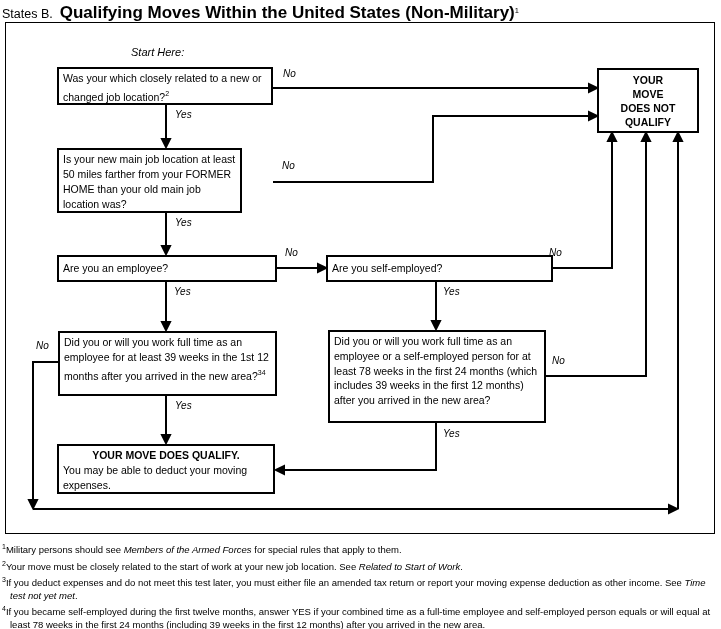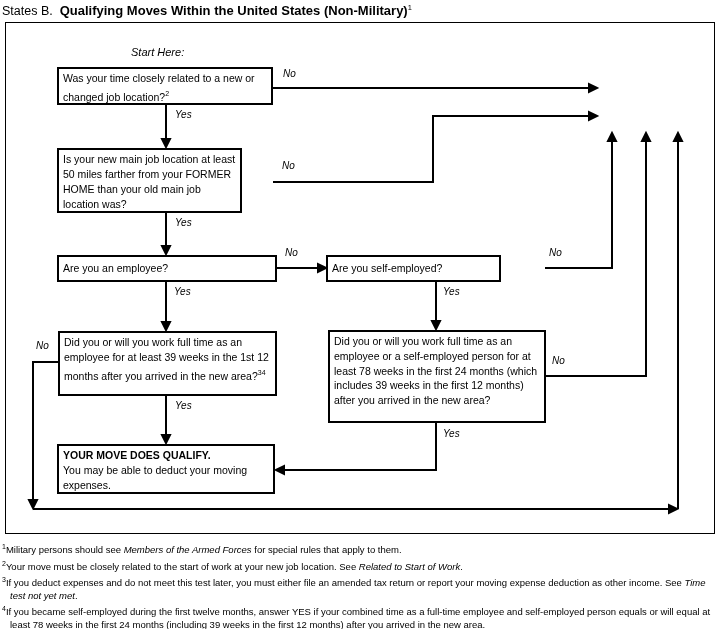--- a/index.html
+++ b/index.html
@@ -1,31 +1,31 @@
 <!DOCTYPE html>
 <html><head>
 <meta charset="utf-8">
 <style>
   html,body{margin:0;padding:0;background:#fff;}
   .page{position:relative;width:721px;height:629px;background:#fff;color:#000;
         font-family:"Liberation Sans", sans-serif;overflow:hidden;}
   .title{position:absolute;left:2px;top:3px;font-size:12.5px;white-space:nowrap;}
-  .title .bold{font-weight:bold;font-size:13px;}
+  .title .bold{font-weight:bold;font-size:17px;}
   .title sup{font-size:7.5px;}
   .border-frame{position:absolute;left:5px;top:22px;width:708px;height:510px;border:1.8px solid #000;}
   svg.wires{position:absolute;left:0;top:0;width:721px;height:629px;pointer-events:none;}
   .fbox{position:absolute;border:2px solid #000;background:#fff;font-size:10.5px;line-height:15px;
         padding:2px 4px;box-sizing:border-box;}
   .fbox sup{font-size:7px;}
   .center-box{display:flex;flex-direction:column;justify-content:center;text-align:center;
               font-weight:bold;line-height:14px;}
   .vcenter{display:flex;align-items:center;}
   .lbl{position:absolute;font-style:italic;font-size:10px;white-space:nowrap;}
   .start{position:absolute;font-style:italic;font-weight:normal;font-size:11px;white-space:nowrap;}
-  .qualify-title{font-weight:bold;}
+  .qualify-title{font-weight:bold;text-align:center;}
   .footnotes{position:absolute;left:2px;top:541px;width:716px;font-size:9.5px;line-height:12.5px;}
   .fn{padding-left:8px;text-indent:-8px;margin-bottom:1px;}
   .fn sup{font-size:7px;}
   .it{font-style:italic;}
 </style>
 </head>
 <body>
 
 <div class="page">
 
@@ -96,41 +96,47 @@
     </g>
 
     <g>
       <polyline points="436,423 436,470 284,470" fill="none"></polyline>
         <polygon points="276,470 284,466 284,474"></polygon>
     </g>
   </svg>
 
   <div class="start" style="left:131px;top:46px;">Start Here:</div>
 
-  <div class="fbox" style="left:57px;top:67px;width:216px;height:38px;"><span>Was your time closely related to a new or changed job location?</span><sup>2</sup></div>
+  <div class="fbox" style="left:57px;top:67px;width:216px;height:38px;"><span>Was your which closely related to a new or changed job location?</span><sup>2</sup></div>
 
   <div class="fbox" style="left:57px;top:148px;width:185px;height:65px;"><span>Is your new main job location at least 50 miles farther from your FORMER HOME than your old main job location was?</span></div>
 
   <div class="fbox vcenter" style="left:57px;top:255px;width:220px;height:27px;text-align:center;">
       <span>Are you an employee?</span>
     </div>
 
-  <div class="fbox vcenter" style="left:326px;top:255px;width:175px;height:27px;">
+  <div class="fbox vcenter" style="left:326px;top:255px;width:227px;height:27px;">
       <span>Are you self-employed?</span>
     </div>
 
   <div class="fbox" style="left:58px;top:331px;width:219px;height:65px;"><span>Did you or will you work full time as an employee for at least 39 weeks in the 1st 12 months after you arrived in the new area?</span><sup>34</sup></div>
 
   <div class="fbox" style="left:328px;top:330px;width:218px;height:93px;line-height:14.8px;"><span>Did you or will you work full time as an employee or a self-employed person for at least 78 weeks in the first 24 months (which includes 39 weeks in the first 12 months) after you arrived in the new area?</span></div>
 
   <div class="fbox" style="left:57px;top:444px;width:218px;height:50px;">
     <div class="qualify-title">YOUR MOVE DOES QUALIFY.</div>
     <div>You may be able to deduct your moving expenses.</div>
   </div>
 
+  <div class="fbox center-box" style="left:597px;top:68px;width:102px;height:65px;">
+    <div>YOUR</div>
+    <div>MOVE</div>
+    <div>DOES NOT</div>
+    <div>QUALIFY</div>
+  </div>
 
   <div class="lbl" style="left:283px;top:68px;">No</div>
   <div class="lbl" style="left:175px;top:109px;">Yes</div>
   <div class="lbl" style="left:282px;top:160px;">No</div>
   <div class="lbl" style="left:175px;top:217px;">Yes</div>
   <div class="lbl" style="left:285px;top:247px;">No</div>
   <div class="lbl" style="left:174px;top:286px;">Yes</div>
   <div class="lbl" style="left:549px;top:247px;">No</div>
   <div class="lbl" style="left:443px;top:286px;">Yes</div>
   <div class="lbl" style="left:36px;top:340px;">No</div>

